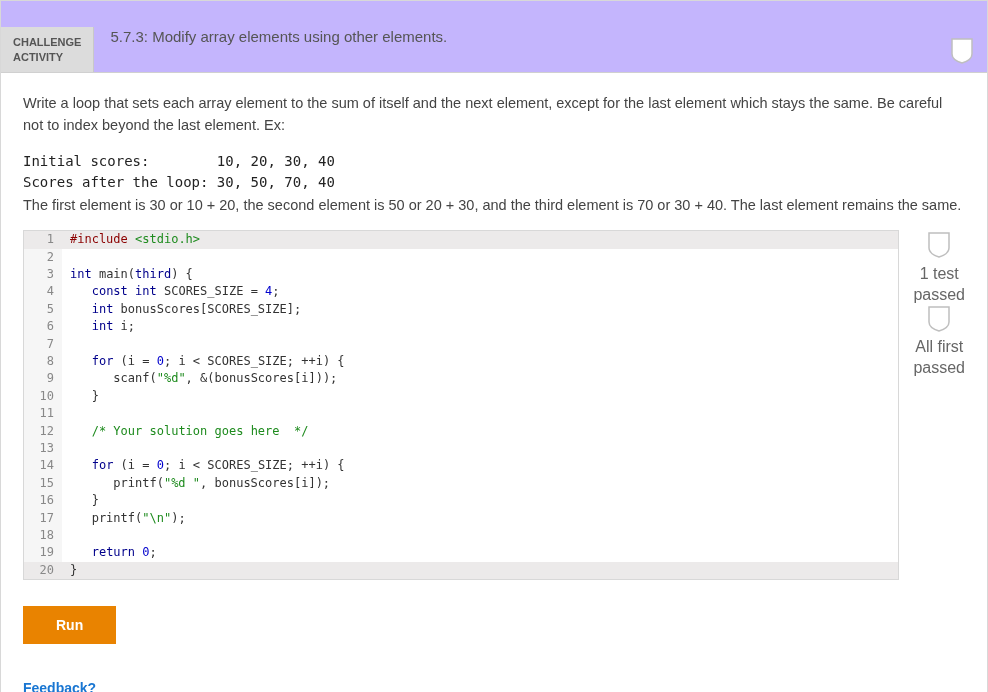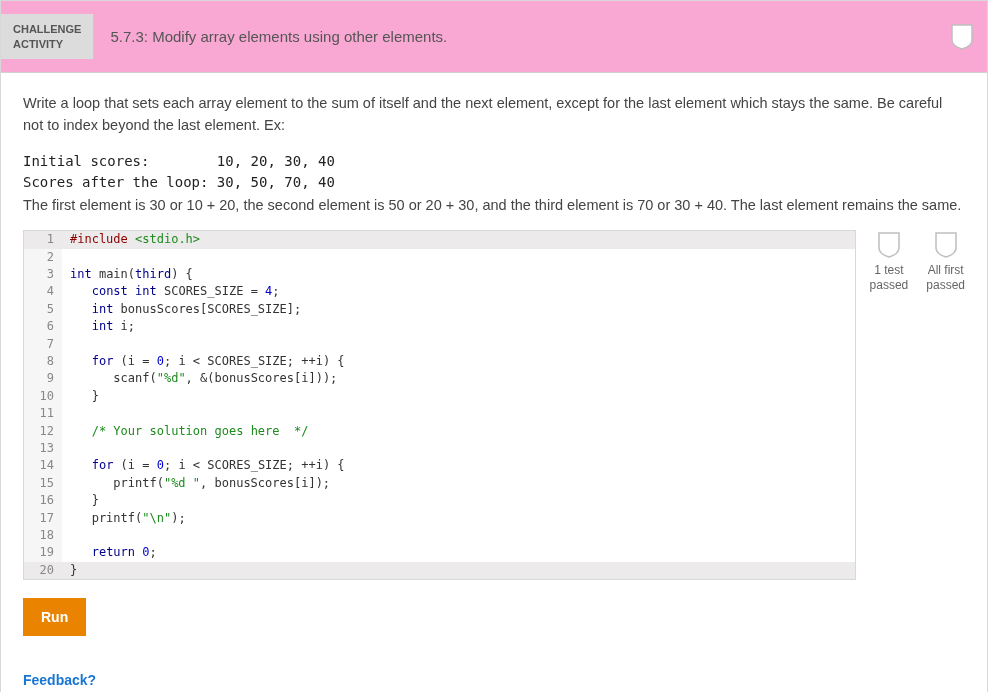--- a/index.html
+++ b/index.html
@@ -1,39 +1,39 @@
 <!DOCTYPE html>
 <html><head>
 <meta charset="utf-8">
 <style>
 *{box-sizing:border-box;margin:0;padding:0}
 body{font-family:Arial,Helvetica,sans-serif;background:#fff;font-size:14px;color:#333}
 .wrap{width:988px;margin:0 auto;border:1px solid #d8d8d8}
-.hdr{background:#f9a8d4;display:flex;align-items:center;border-bottom:1px solid #d0d0d0}
+.hdr{background:#c4b5fd;display:flex;align-items:flex-end;border-bottom:1px solid #d0d0d0}
 .hlabel{background:#dcdcdc;color:#555;font-size:11px;font-weight:700;padding:8px 12px;line-height:1.3;border-right:1px solid #c8c8c8;display:flex;flex-direction:column;justify-content:center}
 .htitle{padding:27px 16px;color:#555;font-size:15px;flex:1}
 .hbadge{padding:8px 14px;display:flex;align-items:center}
 .shield{width:22px;height:26px}
 .content{padding:20px 22px}
 .prose{color:#444;font-size:14.5px;line-height:1.5;margin-bottom:14px}
 pre.ex{font-family:Menlo,Consolas,monospace;font-size:14px;color:#222;line-height:1.5;margin-bottom:2px}
 .codewrap{display:flex;gap:14px;align-items:flex-start;margin-top:8px}
 .editor{flex:1;border:1px solid #d8d8d8;background:#fff;font-family:Menlo,Consolas,monospace;font-size:12px;line-height:1.45}
 .line{display:flex}
 .gut{width:38px;text-align:right;padding-right:8px;color:#888;background:#f6f6f6;user-select:none}
 .code{flex:1;padding-left:8px;white-space:pre}
 .line.hl .gut,.line.hl .code{background:#eceaea}
 .pp{color:#8b0000}
 .kw{color:#00008b}
 .ty{color:#00008b}
 .num{color:#0000cd}
 .str{color:#1e8b1e}
 .cm{color:#1e8b1e}
-.side{display:flex;flex-direction:row;align-items:center;gap:18px;padding-top:2px;font-size:12px;color:#666;text-align:center;line-height:1.3}
-.run{margin-top:18px;background:#e98300;color:#fff;border:none;font-weight:700;font-size:14px;padding:11px 18px;cursor:pointer}
+.side{display:flex;flex-direction:column;align-items:center;padding-top:2px;font-size:16px;color:#666;text-align:center;line-height:1.3}
+.run{margin-top:26px;background:#e98300;color:#fff;border:none;font-weight:700;font-size:14px;padding:11px 33px;cursor:pointer}
 .fb{text-align:left;margin-top:36px}
 .fb a{color:#1976d2;font-weight:600;text-decoration:none;font-size:14px}
 </style>
 </head>
 <body>
 
 <div class="wrap">
 
   <div class="hdr">
     <div class="hlabel">

